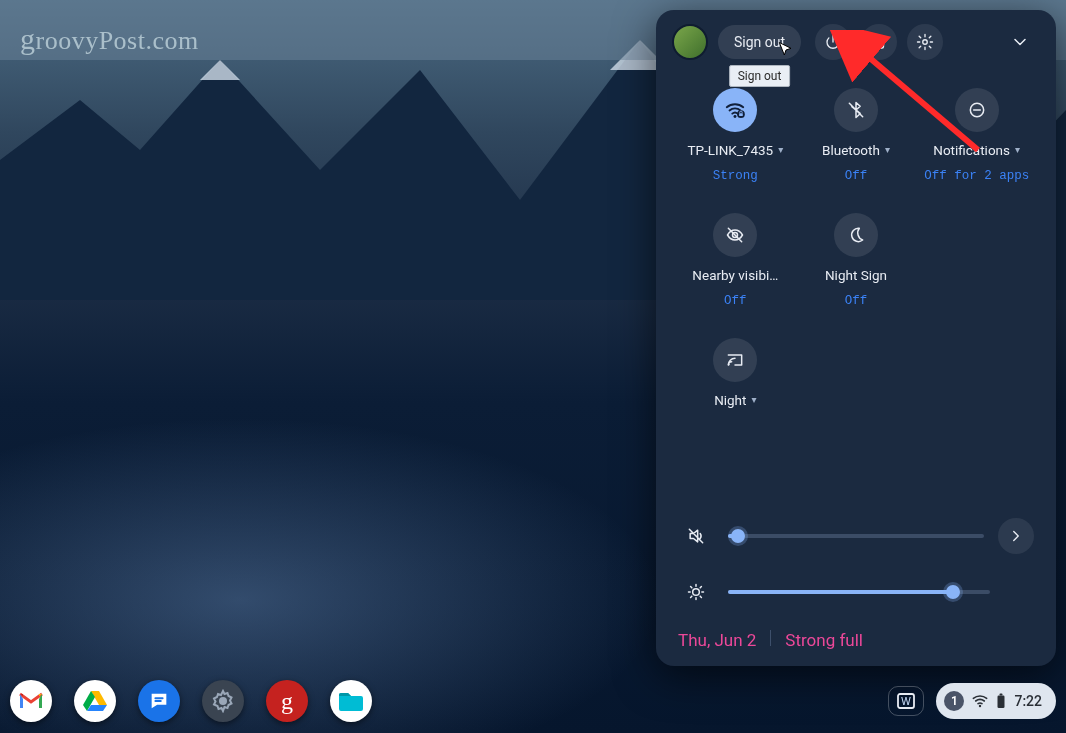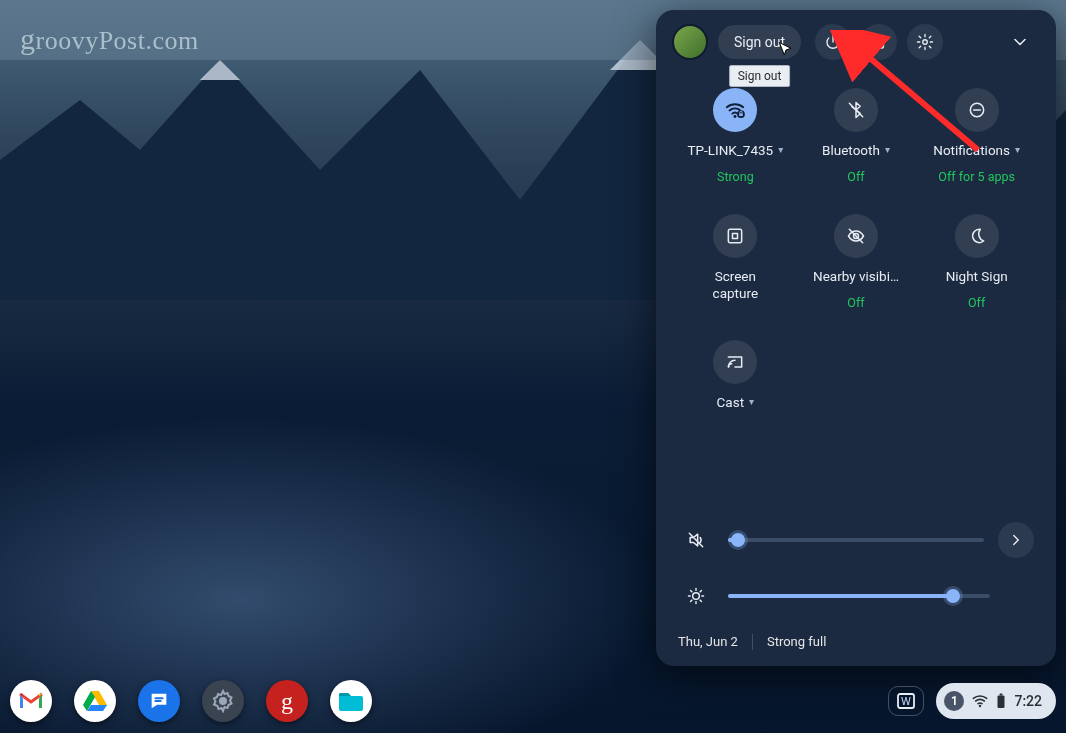--- a/index.html
+++ b/index.html
@@ -133,21 +133,21 @@
     background: rgba(255,255,255,0.10);
     display:flex;align-items:center;justify-content:center;
     cursor:pointer;
   }
   .tile-btn.active { background:#89b4f8; color:#11203a; }
   .tile-label {
     font-size:13.5px; color:#e8ecf3; line-height:1.25;
     text-align:center; max-width: 120px;
     display:flex; align-items:center; gap:5px; justify-content:center;
   }
-  .tile-sub { font-size:12.5px; color:#22c55e; }
+  .tile-sub { font-size:12.5px; color:#3b82f6;font-family:Liberation Mono, monospace; }
   .tile.single { grid-column: 1 / 2; }
   .dropdown-caret { font-size:10px; color:#9fb0c9;}
   
   .panel-spacer { flex:1; }
   
   .slider-row {
     display:flex; align-items:center; gap:14px;
     padding: 10px 6px;
   }
   .slider-row .ctrl-icon {
@@ -168,21 +168,21 @@
   .next-btn {
     width:36px;height:36px;border-radius:50%;
     background: rgba(255,255,255,0.08);
     display:flex;align-items:center;justify-content:center;
     cursor:pointer;
   }
   
   .footer {
     display:flex; align-items:flex-start; gap:14px;
     padding: 10px 6px 2px 6px;
-    font-size:13px; color:#e5e5e5;
+    font-size:17px; color:#ec4899;
   }
   .footer .sep { width:1px; height:16px; background:#3d4f6b; }
   
   
   .anno-arrow {
     position:absolute;
     pointer-events:none;
   }
   
   svg { display:block; }
@@ -276,36 +276,23 @@
       <div class="tile-btn">
         <svg width="20" height="20" viewBox="0 0 24 24">
           <circle class="ico" cx="12" cy="12" r="8"></circle>
             <path class="ico" d="M8 12h8"></path>
         </svg>
       </div>
       <div class="tile-label">
         <span>Notifications</span>
           <span class="dropdown-caret">▾</span>
       </div>
-      <div class="tile-sub">Off for 5 apps</div>
-    </div>
-
-    <div class="tile">
-      <div class="tile-btn">
-        <svg width="20" height="20" viewBox="0 0 24 24">
-          <rect class="ico" x="4" y="4" width="16" height="16" rx="2"></rect>
-            <rect class="ico" x="9" y="9" width="6" height="6"></rect>
-        </svg>
-      </div>
-      <div class="tile-label" style="flex-direction:column;gap:0;">
-        <span>Screen</span>
-          <span>capture</span>
-      </div>
-
-    </div>
+      <div class="tile-sub">Off for 2 apps</div>
+    </div>
+
 
     <div class="tile">
       <div class="tile-btn">
         <svg width="20" height="20" viewBox="0 0 24 24">
           <path class="ico" d="M3 12s3.5-6 9-6 9 6 9 6-3.5 6-9 6-9-6-9-6z"></path>
             <circle class="ico" cx="12" cy="12" r="3"></circle>
             <path class="ico" d="M4 4l16 16"></path>
         </svg>
       </div>
       <div class="tile-label">Nearby visibi…</div>
@@ -324,21 +311,21 @@
 
     <div class="tile single">
       <div class="tile-btn">
         <svg width="20" height="20" viewBox="0 0 24 24">
           <path class="ico" d="M4 6h16v12h-8"></path>
             <path class="ico" d="M4 18a8 8 0 0 1 8-8M4 18a4 4 0 0 1 4-4"></path>
             <circle cx="4.5" cy="17.5" r="1.2" fill="#e8ecf3"></circle>
         </svg>
       </div>
       <div class="tile-label">
-        <span>Cast</span>
+        <span>Night</span>
           <span class="dropdown-caret">▾</span>
       </div>
     </div>
   </div>
 
   <div class="panel-spacer"></div>
 
   <div class="slider-row">
     <div class="ctrl-icon">
       <svg width="20" height="20" viewBox="0 0 24 24">

